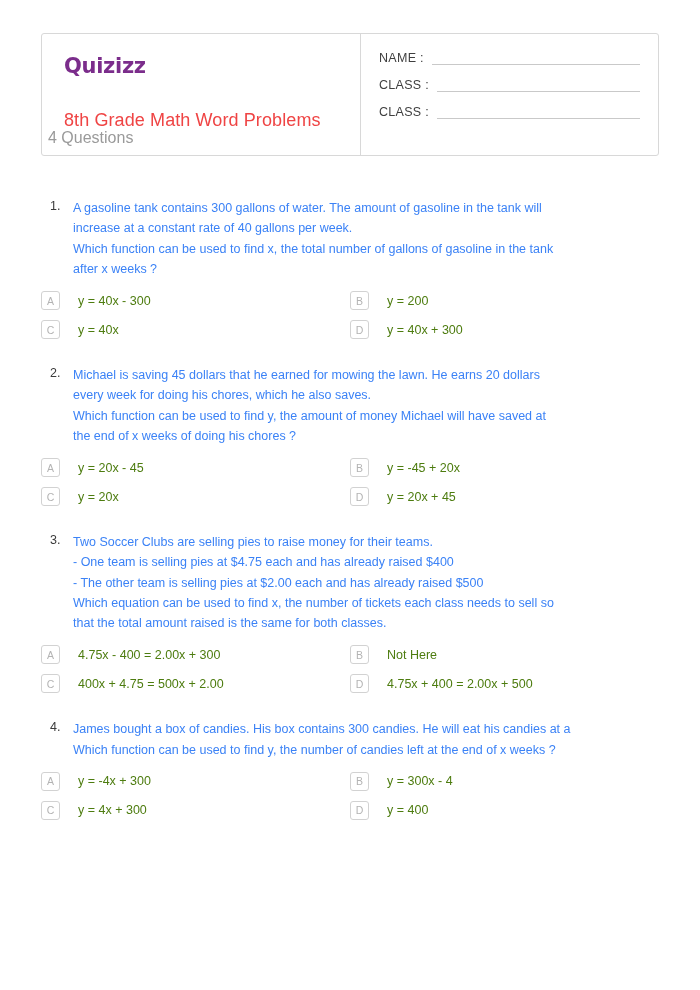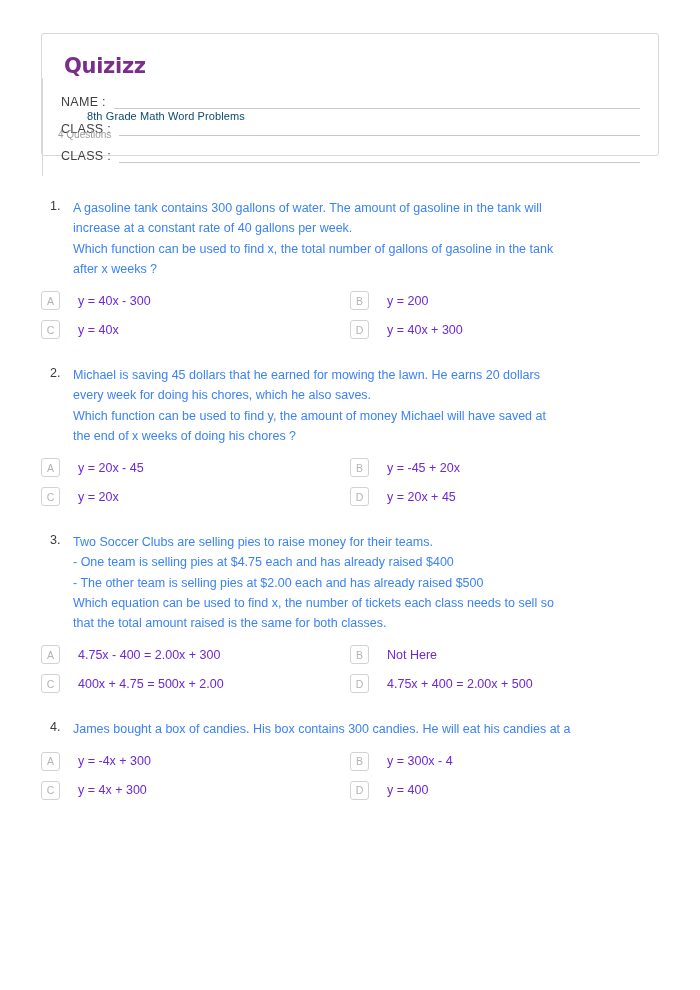--- a/index.html
+++ b/index.html
@@ -21,48 +21,46 @@
   
   .header-card {
     position: absolute;
     left: 41px;
     top: 33px;
     width: 618px;
     height: 123px;
     border: 1px solid #d8d8d8;
     border-radius: 3px;
     display: flex;
-    flex-direction: column;
   }
   .header-left {
     width: 318px;
     padding: 20px 0 0 22px;
     position: relative;
   }
   .brand {
     font-family: "DejaVu Sans", sans-serif;
     font-size: 21px;
     font-weight: bold;
     color: #7b2d8b;
     letter-spacing: -0.3px;
   }
   .ws-title {
     position: absolute;
     left: 22px;
     top: 76px;
-    font-size: 11px;
-    color: #0c4a6e;
+    font-size: 18px;
+    color: #ef4444;
     letter-spacing: 0.1px;
-    margin-left: 23px;
   }
   .ws-sub {
     position: absolute;
-    left: 16px;
+    left: 6px;
     top: 95px;
-    font-size: 10px;
+    font-size: 16px;
     color: #9a9a9a;
   }
   .header-right {
     flex: 1;
     border-left: 1px solid #d8d8d8;
     padding: 17px 18px 0 18px;
   }
   .field-row {
     display: flex;
     align-items: flex-end;
@@ -128,21 +126,21 @@
     font-size: 10.5px;
     color: #b3b3b3;
     display: flex;
     align-items: center;
     justify-content: center;
     flex: 0 0 19px;
   }
   .opt-text {
     margin-left: 18px;
     font-size: 12.5px;
-    color: #6d28d9;
+    color: #4d7c0f;
   }
   .spacer-lg { height: 10px; }
 </style>
 </head>
 <body>
 
 <div class="page">
 
   <div class="header-card">
     <div class="header-left">
@@ -263,20 +261,21 @@
       </div>
     </div>
 
     <div class="spacer-lg"></div>
 
     <div class="question-block">
       <div class="q-head">
         <div class="q-num">4.</div>
         <div class="q-text">
           <span class="line">James bought a box of candies. His box contains 300 candies. He will eat his candies at a</span>
+          <span class="line">Which function can be used to find y, the number of candies left at the end of x weeks ?</span>
         </div>
       </div>
       <div class="options">
         <div class="option">
           <span class="opt-letter">A</span>
           <span class="opt-text">y = -4x + 300</span>
         </div>
         <div class="option">
           <span class="opt-letter">B</span>
           <span class="opt-text">y = 300x - 4</span>

